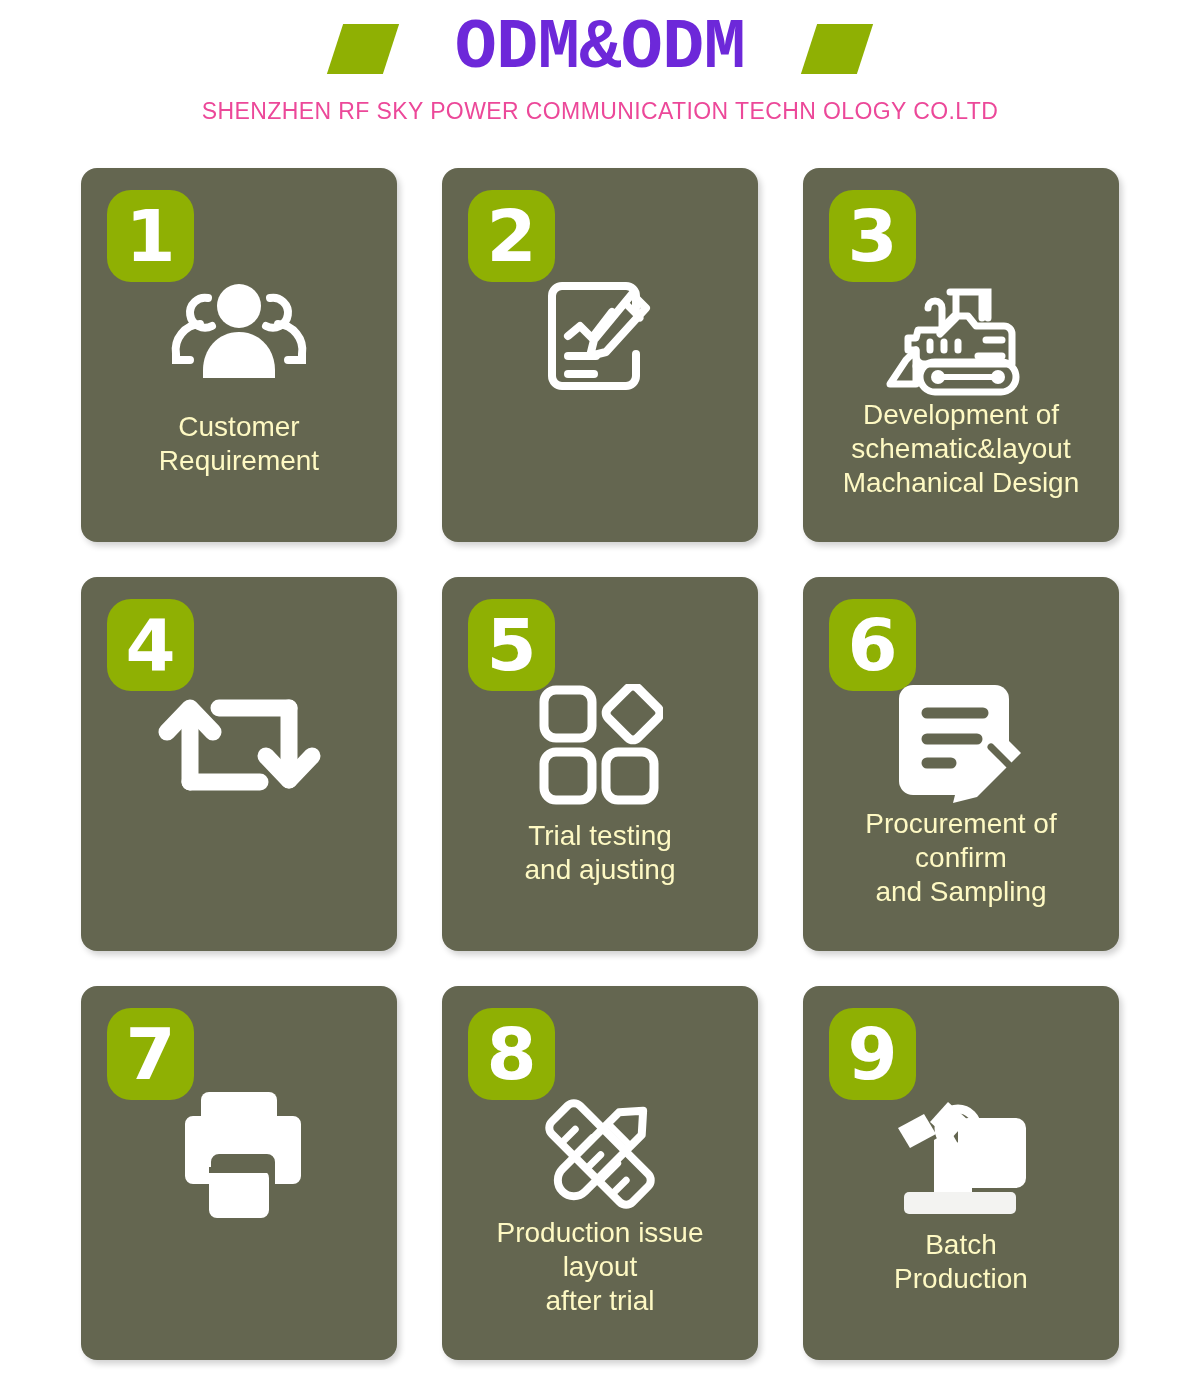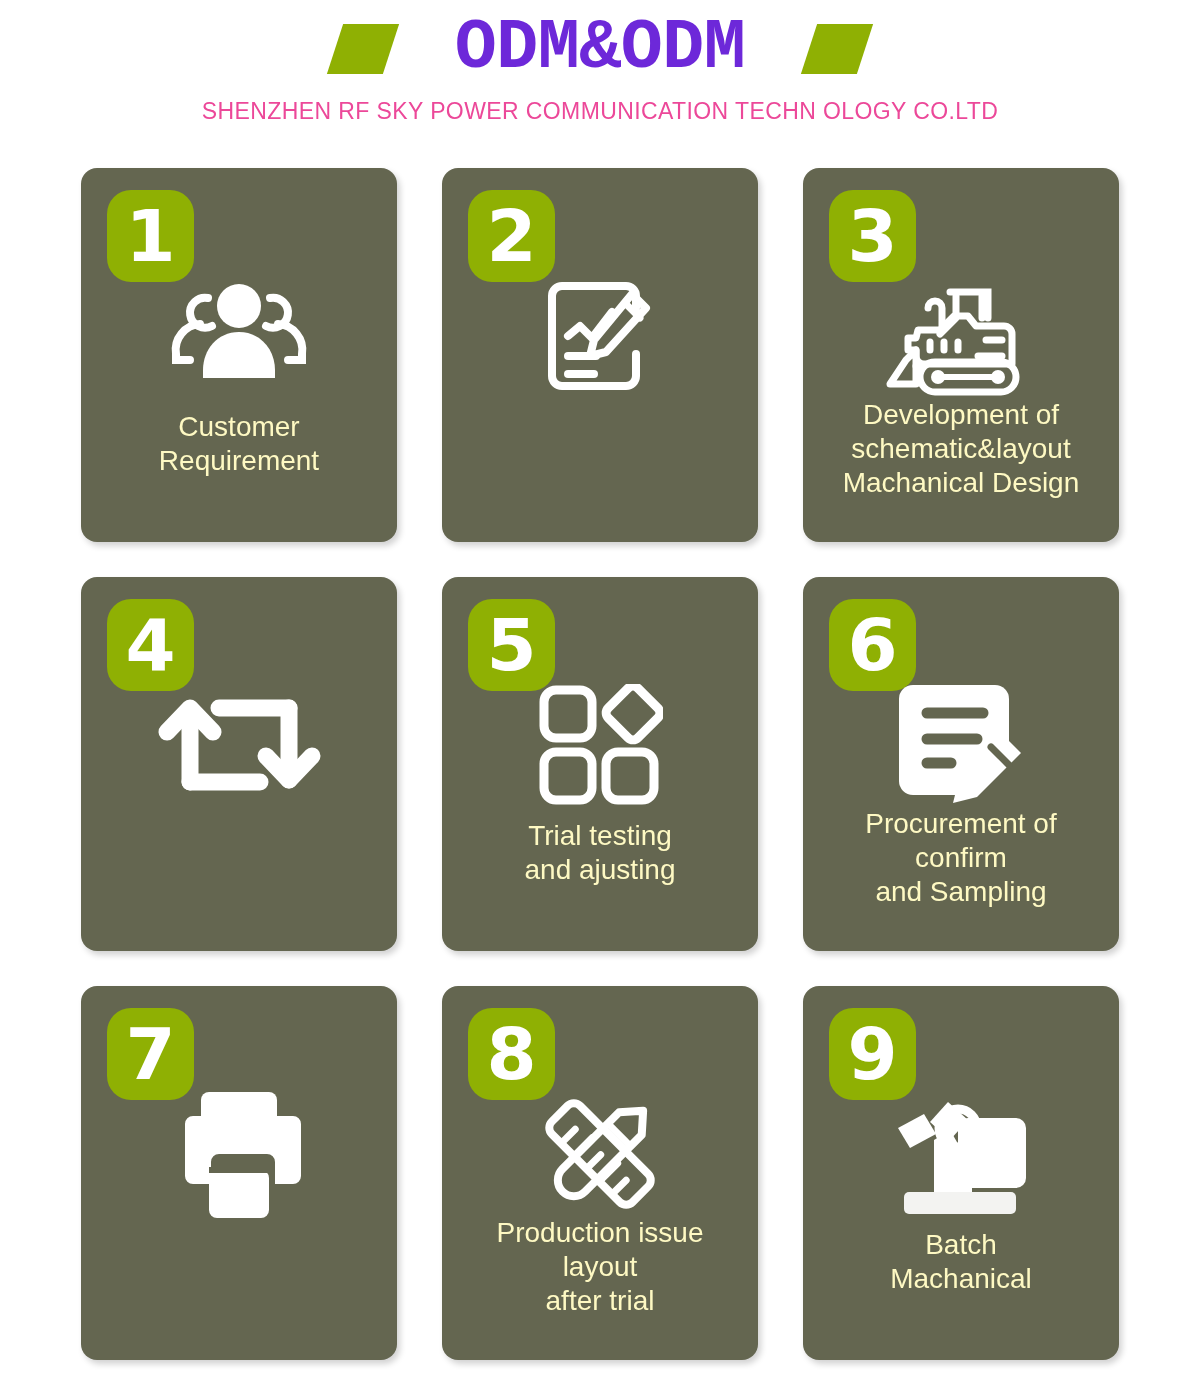--- a/index.html
+++ b/index.html
@@ -312,16 +312,16 @@
         <circle cx="62" cy="36" r="19" stroke="#ffffff" stroke-width="9" fill="none"></circle>
 
         <path d="M38 48 l16 -10 l22 38 l0 24 l-38 0 l0 -30 z" fill="#ffffff"></path>
 
         <rect x="62" y="26" width="68" height="70" rx="10" fill="#ffffff"></rect>
 
         <rect x="8" y="100" width="112" height="22" rx="5" fill="#ffffff" opacity="0.92"></rect>
       </svg>
     </div>
     <div class="card-label">Batch
-Machanical</div>
+Production</div>
   </div>
 
 </div>
 
 </body></html>

